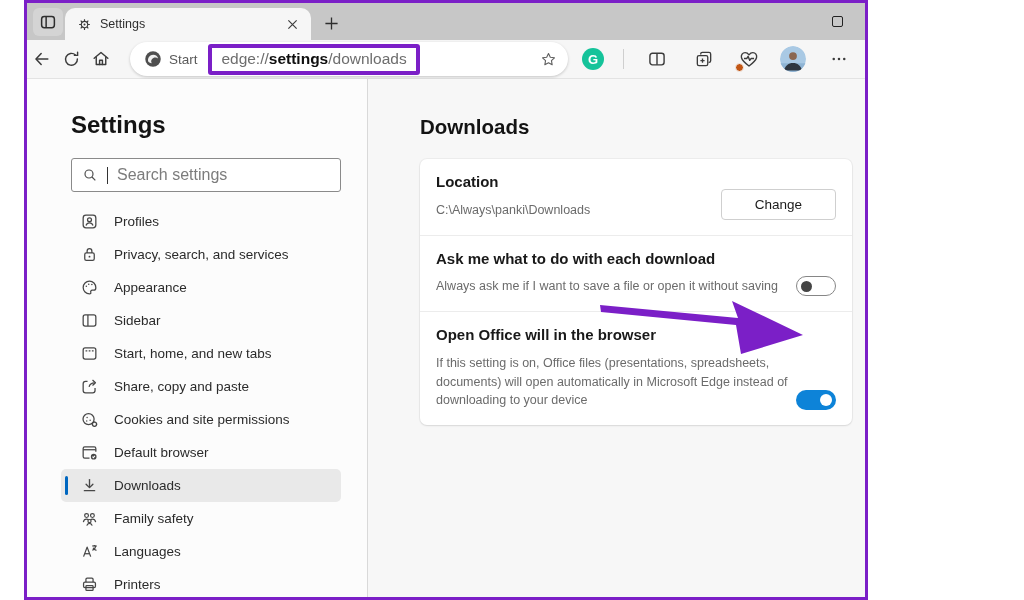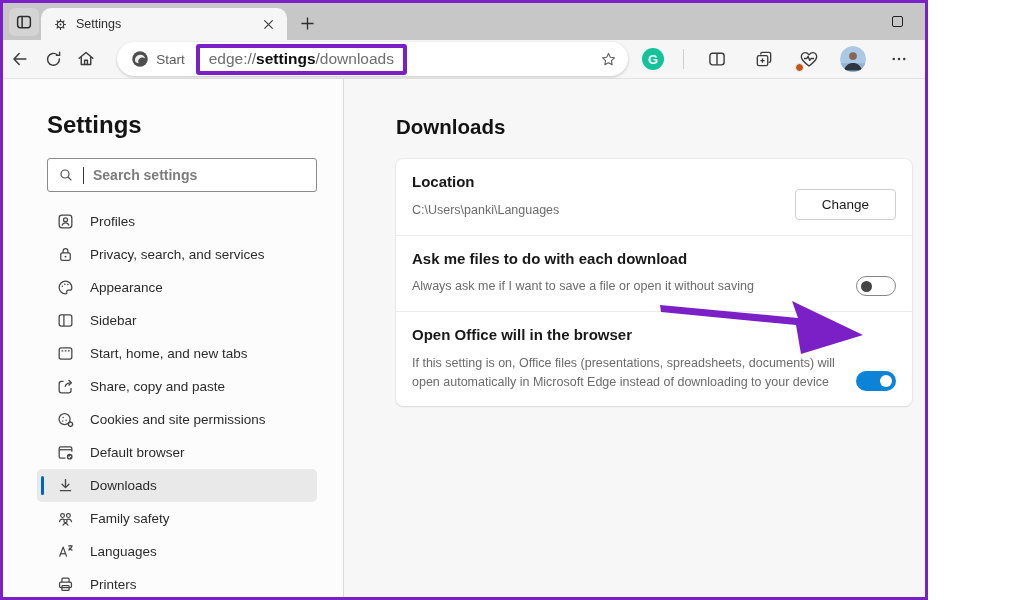--- a/index.html
+++ b/index.html
@@ -1,20 +1,20 @@
 <!DOCTYPE html>
 <html><head>
 <meta charset="utf-8">
 <style>
   * { margin:0; padding:0; box-sizing:border-box; }
   html,body { width:1024px; height:600px; font-family:"Liberation Sans","DejaVu Sans",sans-serif; }
   .shot {
-    position:relative; width:928px; height:600px;
+    position:relative; width:844px; height:600px;
     border:3px solid #7b1fc7; background:#f7f7f7;
-    display:flex; flex-direction:column; overflow:hidden;
+    display:flex; flex-direction:column; overflow:hidden;margin-left:24px;
   }
   
   .tabstrip { height:37px; flex:0 0 37px; background:#c7c7c7; display:flex; align-items:flex-end; padding-left:4px; }
   .tab-actions { width:30px; height:28px; margin:0 2px 4px 2px; border-radius:6px; background:#d4d4d4; display:flex; align-items:center; justify-content:center; }
   .tab { width:246px; height:32px; background:#f6f6f6; border-radius:10px 10px 0 0; display:flex; align-items:center; gap:8px; padding:0 9px 0 12px; }
   .tab-title { flex:1; font-size:12.5px; color:#2f2f2f; white-space:nowrap; overflow:hidden; }
   .tab-close { width:20px; height:20px; border-radius:4px; display:flex; align-items:center; justify-content:center; }
   .newtab { width:28px; height:28px; margin:0 0 3px 6px; border-radius:6px; display:flex; align-items:center; justify-content:center; }
   .strip-spacer { flex:1; }
   .win-controls { align-self:center; display:flex; align-items:center; gap:32px; padding-right:22px; }
@@ -35,36 +35,36 @@
   .tb-divider { width:1px; height:20px; background:#cfcfcf; }
   .essentials { position:relative; width:24px; height:24px; display:flex; align-items:center; justify-content:center; }
   .essentials .badge { position:absolute; left:-2px; bottom:-1px; width:9px; height:9px; border-radius:50%; background:#c25614; border:1px solid #f6f6f6; }
   .avatar { width:26px; height:26px; border-radius:50%; overflow:hidden; flex:0 0 26px; }
   
   .content { flex:1; display:flex; min-height:0; }
   .sidebar { width:341px; flex:0 0 341px; background:#fcfcfc; border-right:1px solid #d9d9d9; padding:24px 26px 0 44px; }
   .sb-title { font-size:24px; font-weight:700; color:#141414; margin:8px 0 19px; }
   .search { height:34px; border:1px solid #8a8a8a; border-radius:3px; background:#fff; display:flex; align-items:center; padding:0 10px; gap:9px; }
   .caret { width:1px; height:17px; background:#333; }
-  .search input { border:none; outline:none; flex:1; font-size:14px; font-family:inherit; color:#333; background:transparent; padding:0;font-weight:bold; }
+  .search input { border:none; outline:none; flex:1; font-size:16px; font-family:inherit; color:#333; background:transparent; padding:0; }
   .search input::placeholder { color:#7c7c7c; }
   .nav { margin:13px 0 0 -10px; }
   .nav-item { position:relative; height:33px; display:flex; align-items:center; gap:15px; padding:0 8px 0 18px; border-radius:5px; font-size:13.5px; color:#2b2b2b; }
   .nav-item .ic { width:20px; height:20px; color:#474747; display:flex; align-items:center; justify-content:center; flex:0 0 20px; }
   .nav-item.selected { background:#e9e9e9; }
   .nav-item.selected::before { content:""; position:absolute; left:4px; top:7px; bottom:7px; width:3px; border-radius:2px; background:#0067c0; }
   .main { flex:1; padding:22px 13px 0 52px; background:#f7f7f7; }
   .main-title { font-size:20.5px; font-weight:700; color:#131313; margin:14px 0 20px; }
   .card { background:#fff; border-radius:7px; box-shadow:0 0 0 1px rgba(0,0,0,.04), 0 1px 2px rgba(0,0,0,.09); }
   .row { display:flex; align-items:flex-end; padding:14px 16px 15px; position:relative; }
   .row + .row { border-top:1px solid #ececec; }
   .row-text { flex:1; min-width:0; }
   .row-title { font-size:15px; font-weight:700; color:#191919; line-height:1.25; }
   .row-sub { font-size:12.5px; color:#6b6b6b; margin-top:9px; line-height:1.5; max-width:568px; }
-  .btn-change { margin-top:2px; padding:7px 26px; font-size:13.5px; font-family:inherit; color:#1a1a1a; background:#fff; border:1px solid #cfcfcf; border-radius:4px; }
+  .btn-change { margin-top:2px; padding:7px 33px; font-size:13.5px; font-family:inherit; color:#1a1a1a; background:#fff; border:1px solid #cfcfcf; border-radius:4px; }
   .toggle { width:40px; height:20px; border-radius:10px; position:relative; flex:0 0 40px; margin-top:1px; }
   .toggle.on { background:#0d83d8; }
   .toggle.on::after { content:""; position:absolute; right:4px; top:4px; width:12px; height:12px; border-radius:50%; background:#fff; }
   .toggle.off { background:#fff; border:1px solid #868686; }
   .toggle.off::after { content:""; position:absolute; left:4px; top:3.5px; width:11px; height:11px; border-radius:50%; background:#454545; }
   .annotation-arrow { position:absolute; right:47px; top:-15px; width:205px; height:64px; pointer-events:none; z-index:4; }
   svg.st { display:block; }
 </style>
 </head>
 <body>
@@ -333,28 +333,28 @@
       </div>
     </div>
 
     <div class="main">
       <div class="main-title">Downloads</div>
       <div class="card">
 
         <div class="row">
           <div class="row-text">
             <div class="row-title">Location</div>
-            <div class="row-sub">C:\Users\panki\Languages</div>
+            <div class="row-sub">C:\Always\panki\Downloads</div>
           </div>
           <button class="btn-change">Change</button>
         </div>
 
         <div class="row">
           <div class="row-text">
-            <div class="row-title">Ask me files to do with each download</div>
+            <div class="row-title">Ask me what to do with each download</div>
             <div class="row-sub">Always ask me if I want to save a file or open it without saving</div>
           </div>
           <div class="toggle off"></div>
         </div>
 
         <div class="row">
           <div class="row-text">
             <div class="row-title">Open Office will in the browser</div>
             <div class="row-sub">If this setting is on, Office files (presentations, spreadsheets, documents) will open automatically in Microsoft Edge instead of downloading to your device</div>
           </div>

